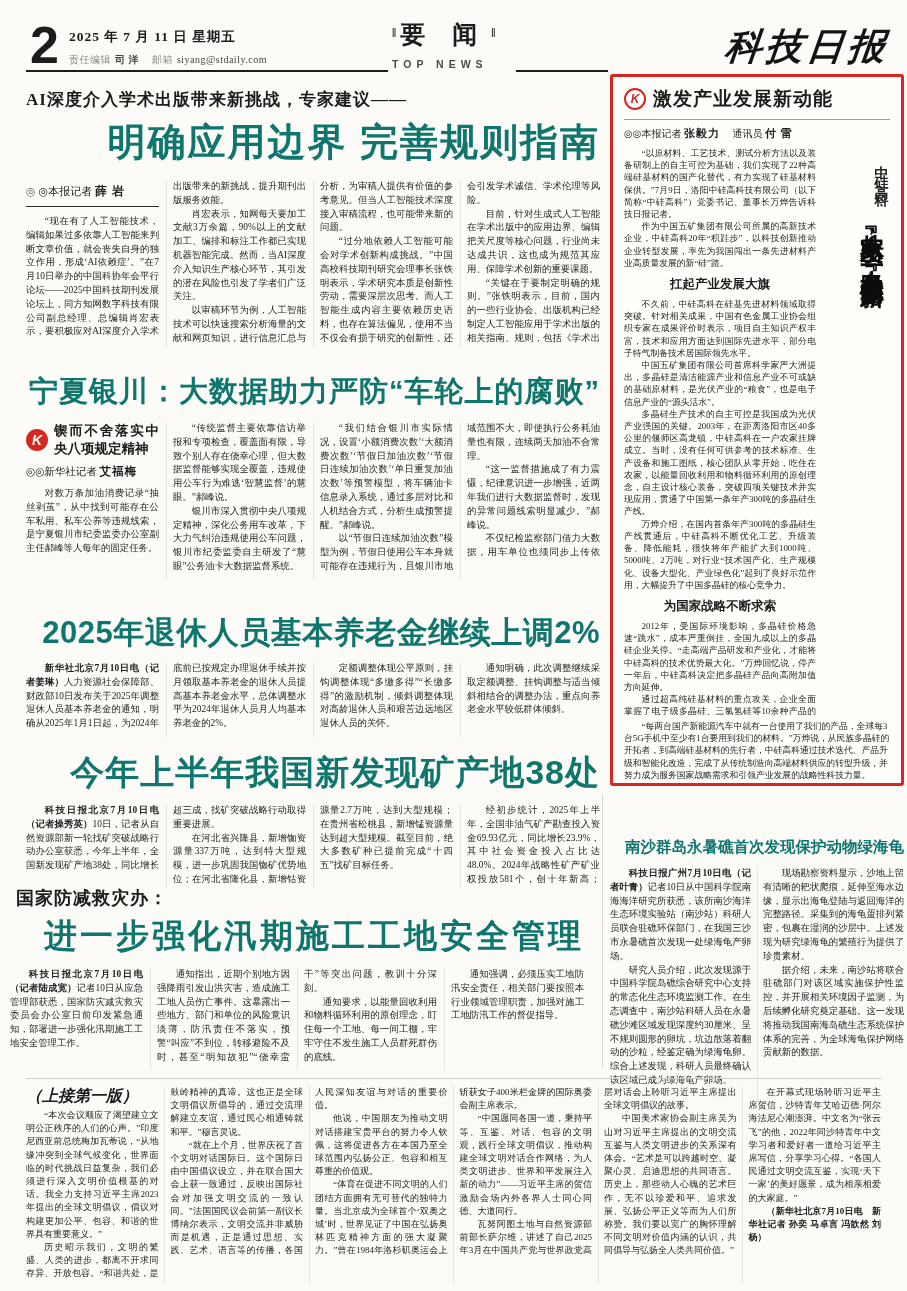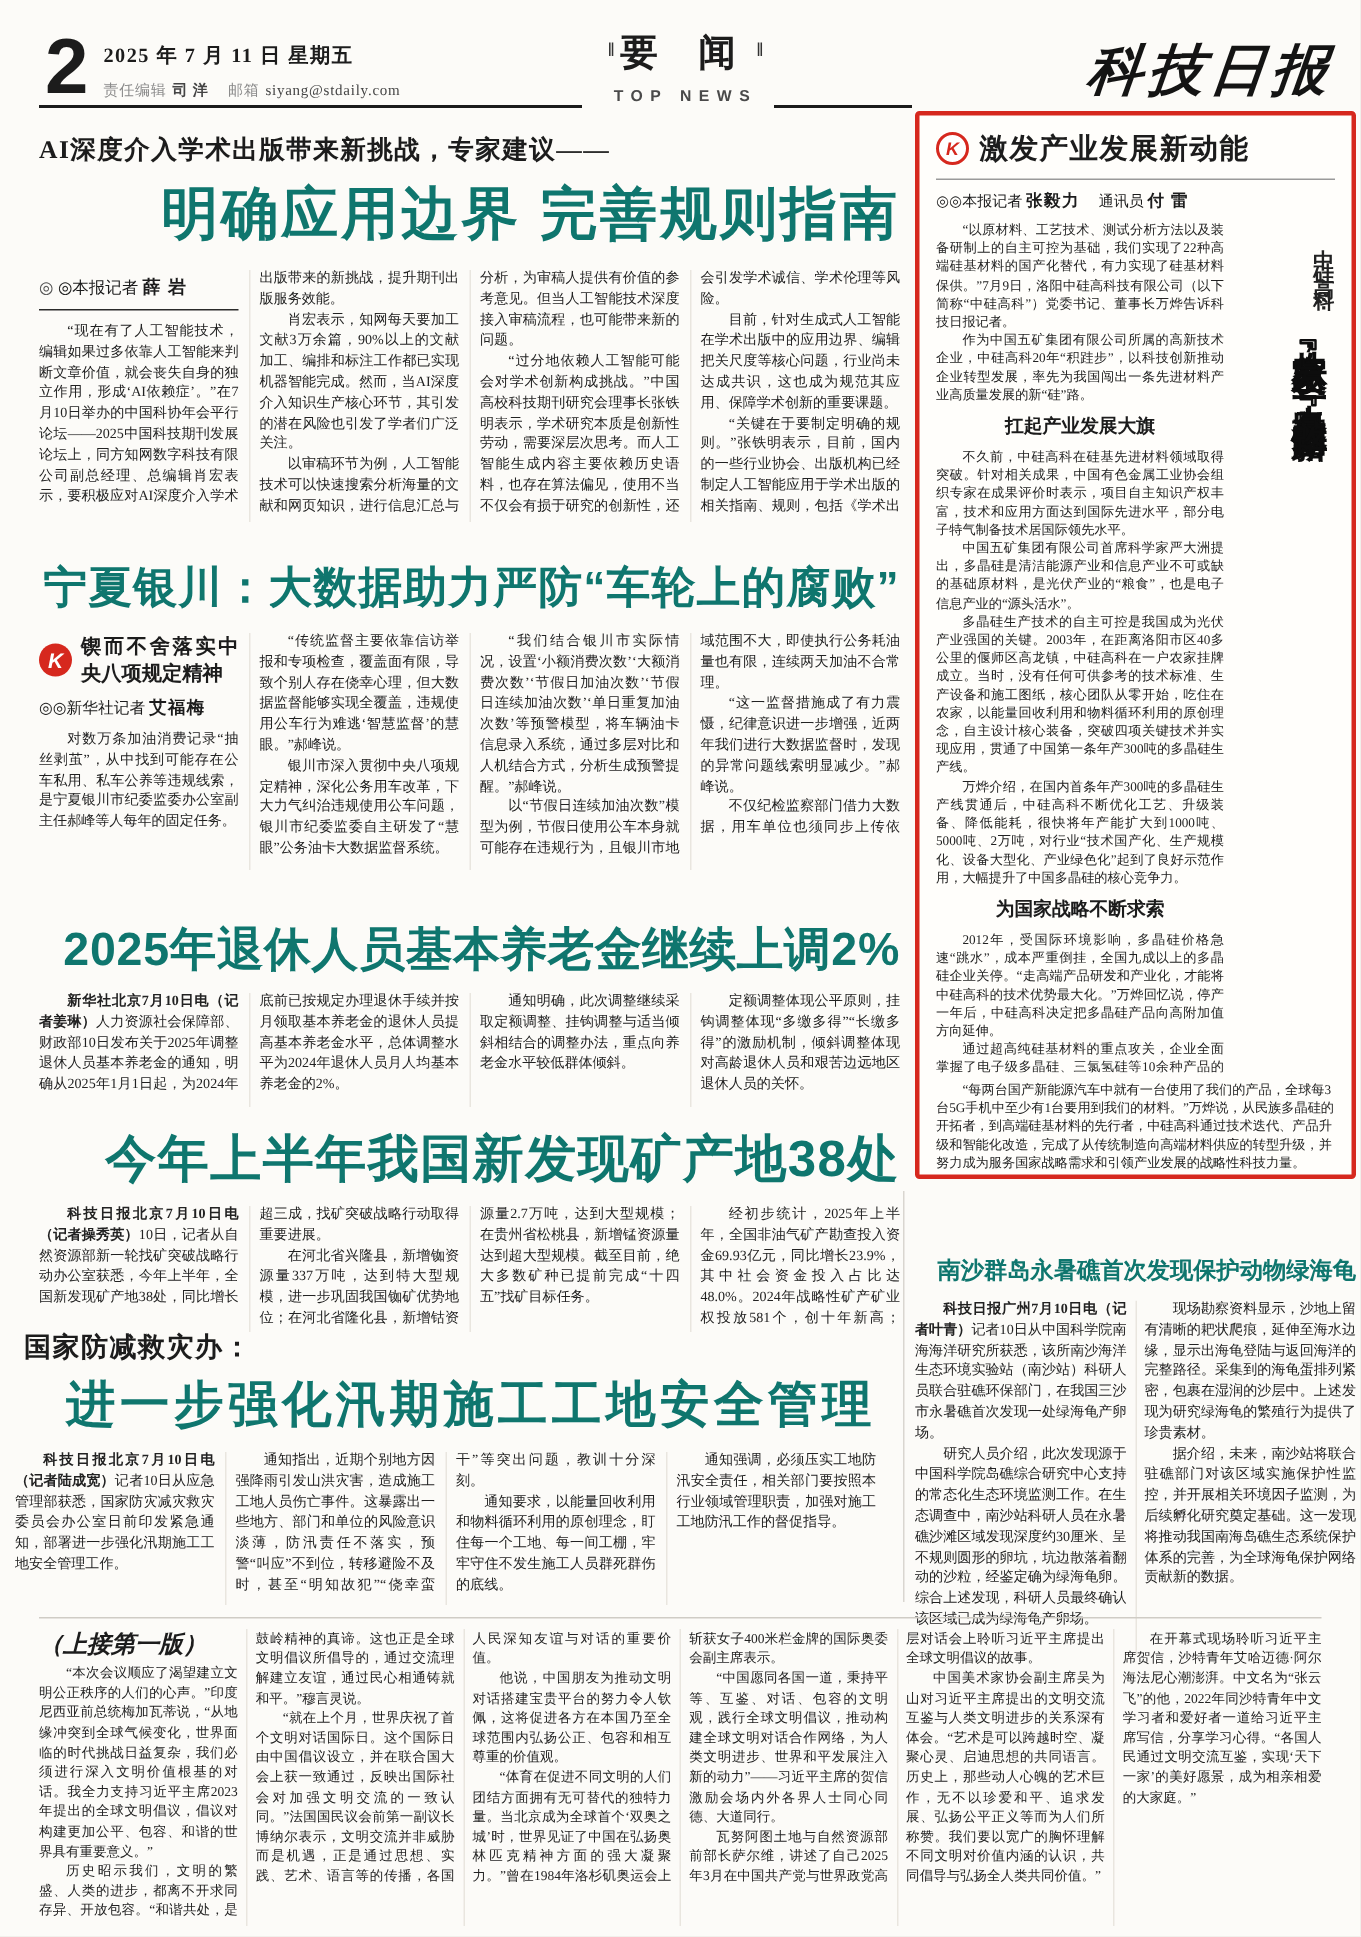--- a/index.html
+++ b/index.html
@@ -11,21 +11,21 @@
   }
   .abs { position:absolute; }
   
   .pagenum { font-family:"Liberation Sans","DejaVu Sans",sans-serif; font-weight:bold; font-size:52px; line-height:0.92; letter-spacing:-2px; }
   .mast-info { padding-top:6px; }
   .mast-date { font-weight:bold; font-size:13.5px; letter-spacing:1px; }
   .mast-editor { font-size:10px; color:#444; margin-top:7px; letter-spacing:0.5px; }
   .mast-editor .lbl { color:#8a8a8a; margin-right:4px;text-align:right; }
   .mast-editor b { margin-right:10px; }
   .rule { background:#1b1b1b; height:2px; }
-  .section-block { text-align:center; width:130px; }
+  .section-block { text-align:left; width:130px; }
   .section-title { font-family:"Liberation Sans","DejaVu Sans",sans-serif; font-weight:bold; font-size:25px; letter-spacing:10px; display:inline-block; }
   .orn { color:#333; font-size:13px; vertical-align:6px; font-weight:bold; }
   .section-sub { font-family:"Liberation Sans","DejaVu Sans",sans-serif; font-weight:bold; font-size:10.5px; letter-spacing:5px; color:#4a4a4a; margin-top:7px; }
   .paper-logo { font-family:"DejaVu Serif","Liberation Serif",serif; font-style:italic; font-weight:bold; font-size:37px; letter-spacing:4px; transform:skewX(-6deg); color:#141414; }
   
   .hl { font-family:Liberation Sans, sans-serif; font-weight:bold; text-align:right; color:#0f766e; }
   .kicker { font-weight:bold; font-size:17px; letter-spacing:1px; }
   .cols { column-gap:14px; column-rule:1px solid #e9e6df; column-fill:auto; overflow:hidden; text-align:justify; }
   .cols4 { column-count:4; }
   .cols2 { column-count:2; }
@@ -121,22 +121,22 @@
         <p class="para">以“节假日连续加油次数”模型为例，节假日使用公车本身就可能存在违规行为，且银川市地域范围不大，即使执行公务耗油量也有限，连续两天加油不合常理。</p>
         <p class="para">“这一监督措施成了有力震慑，纪律意识进一步增强，近两年我们进行大数据监督时，发现的异常问题线索明显减少。”郝峰说。</p>
         <p class="para">不仅纪检监察部门借力大数据，用车单位也须同步上传依据，并经过用车单位、管理部门审核。</p>
       </div>
   </section>
 
   <section class="abs" style="left:26px; top:612px; width:574px;">
     <h1 class="hl" style="font-size:31px; letter-spacing:0.5px;">2025年退休人员基本养老金继续上调2%</h1>
     <div class="cols cols4" style="height:76px; margin-top:8px;">
       <p class="para"><b class="dateline">新华社北京7月10日电（记者姜琳）</b><span>人力资源社会保障部、财政部10日发布关于2025年调整退休人员基本养老金的通知，明确从2025年1月1日起，为2024年底前已按规定办理退休手续并按月领取基本养老金的退休人员提高基本养老金水平，总体调整水平为2024年退休人员月人均基本养老金的2%。</span></p>
-    <p class="para">通知明确，此次调整继续采取定额调整、挂钩调整与适当倾斜相结合的调整办法，重点向养老金水平较低群体倾斜。</p>
-        <p class="para">定额调整体现公平原则，挂钩调整体现“多缴多得”“长缴多得”的激励机制，倾斜调整体现对高龄退休人员和艰苦边远地区退休人员的关怀。</p>
+    <p class="para">定额调整体现公平原则，挂钩调整体现“多缴多得”“长缴多得”的激励机制，倾斜调整体现对高龄退休人员和艰苦边远地区退休人员的关怀。</p>
+        <p class="para">通知明确，此次调整继续采取定额调整、挂钩调整与适当倾斜相结合的调整办法，重点向养老金水平较低群体倾斜。</p>
       </div>
   </section>
 
   <section class="abs" style="left:26px; top:750px; width:574px;">
     <h1 class="hl" style="font-size:34px; letter-spacing:1px;">今年上半年我国新发现矿产地38处</h1>
     <div class="cols cols4" style="height:84px; margin-top:8px;">
       <p class="para"><b class="dateline">科技日报北京7月10日电（记者操秀英）</b><span>10日，记者从自然资源部新一轮找矿突破战略行动办公室获悉，今年上半年，全国新发现矿产地38处，同比增长超三成，找矿突破战略行动取得重要进展。</span></p>
     <p class="para">在河北省兴隆县，新增铷资源量337万吨，达到特大型规模，进一步巩固我国铷矿优势地位；在河北省隆化县，新增钴资源量2.7万吨，达到大型规模；在贵州省松桃县，新增锰资源量达到超大型规模。截至目前，绝大多数矿种已提前完成“十四五”找矿目标任务。</p>
         <p class="para">经初步统计，2025年上半年，全国非油气矿产勘查投入资金69.93亿元，同比增长23.9%，其中社会资金投入占比达48.0%。2024年战略性矿产矿业权投放581个，创十年新高；2025年上半年，全国战略性矿产矿业权投放338个。</p>
       </div>
@@ -206,15 +206,16 @@
     <div class="cont-label">（上接第一版）</div>
   <p class="para">“本次会议顺应了渴望建立文明公正秩序的人们的心声。”印度尼西亚前总统梅加瓦蒂说，“从地缘冲突到全球气候变化，世界面临的时代挑战日益复杂，我们必须进行深入文明价值根基的对话。我全力支持习近平主席2023年提出的全球文明倡议，倡议对构建更加公平、包容、和谐的世界具有重要意义。”</p>
       <p class="para">历史昭示我们，文明的繁盛、人类的进步，都离不开求同存异、开放包容。“和谐共处，是鼓岭精神的真谛。这也正是全球文明倡议所倡导的，通过交流理解建立友谊，通过民心相通铸就和平。”穆言灵说。</p>
       <p class="para">“就在上个月，世界庆祝了首个文明对话国际日。这个国际日由中国倡议设立，并在联合国大会上获一致通过，反映出国际社会对加强文明交流的一致认同。”法国国民议会前第一副议长博纳尔表示，文明交流并非威胁而是机遇，正是通过思想、实践、艺术、语言等的传播，各国人民深知友谊与对话的重要价值。</p>
       <p class="para">他说，中国朋友为推动文明对话搭建宝贵平台的努力令人钦佩，这将促进各方在本国乃至全球范围内弘扬公正、包容和相互尊重的价值观。</p>
       <p class="para">“体育在促进不同文明的人们团结方面拥有无可替代的独特力量。当北京成为全球首个‘双奥之城’时，世界见证了中国在弘扬奥林匹克精神方面的强大凝聚力。”曾在1984年洛杉矶奥运会上斩获女子400米栏金牌的国际奥委会副主席表示。</p>
       <p class="para">“中国愿同各国一道，秉持平等、互鉴、对话、包容的文明观，践行全球文明倡议，推动构建全球文明对话合作网络，为人类文明进步、世界和平发展注入新的动力”——习近平主席的贺信激励会场内外各界人士同心同德、大道同行。</p>
       <p class="para">瓦努阿图土地与自然资源部前部长萨尔维，讲述了自己2025年3月在中国共产党与世界政党高层对话会上聆听习近平主席提出全球文明倡议的故事。</p>
       <p class="para">中国美术家协会副主席吴为山对习近平主席提出的文明交流互鉴与人类文明进步的关系深有体会。“艺术是可以跨越时空、凝聚心灵、启迪思想的共同语言。历史上，那些动人心魄的艺术巨作，无不以珍爱和平、追求发展、弘扬公平正义等而为人们所称赞。我们要以宽广的胸怀理解不同文明对价值内涵的认识，共同倡导与弘扬全人类共同价值。”</p>
       <p class="para">在开幕式现场聆听习近平主席贺信，沙特青年艾哈迈德·阿尔海法尼心潮澎湃。中文名为“张云飞”的他，2022年同沙特青年中文学习者和爱好者一道给习近平主席写信，分享学习心得。“各国人民通过文明交流互鉴，实现‘天下一家’的美好愿景，成为相亲相爱的大家庭。”</p>
+      <p class="para signature">（新华社北京7月10日电　新华社记者 孙奕 马卓言 冯歆然 刘杨）</p>
     </section>
 
 </div>
 
 </body></html>

